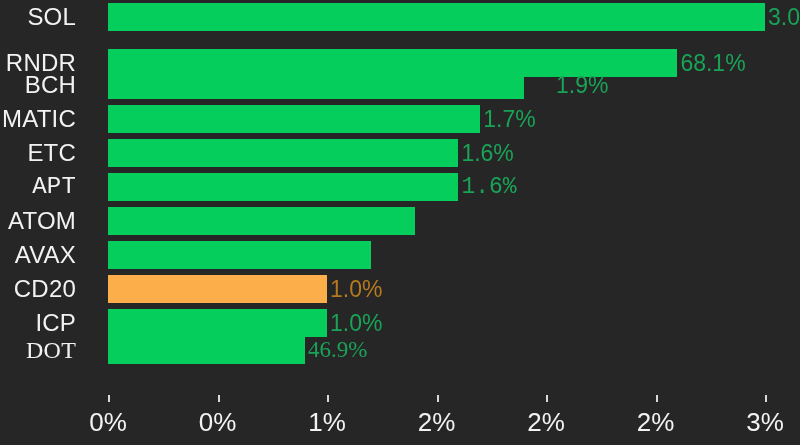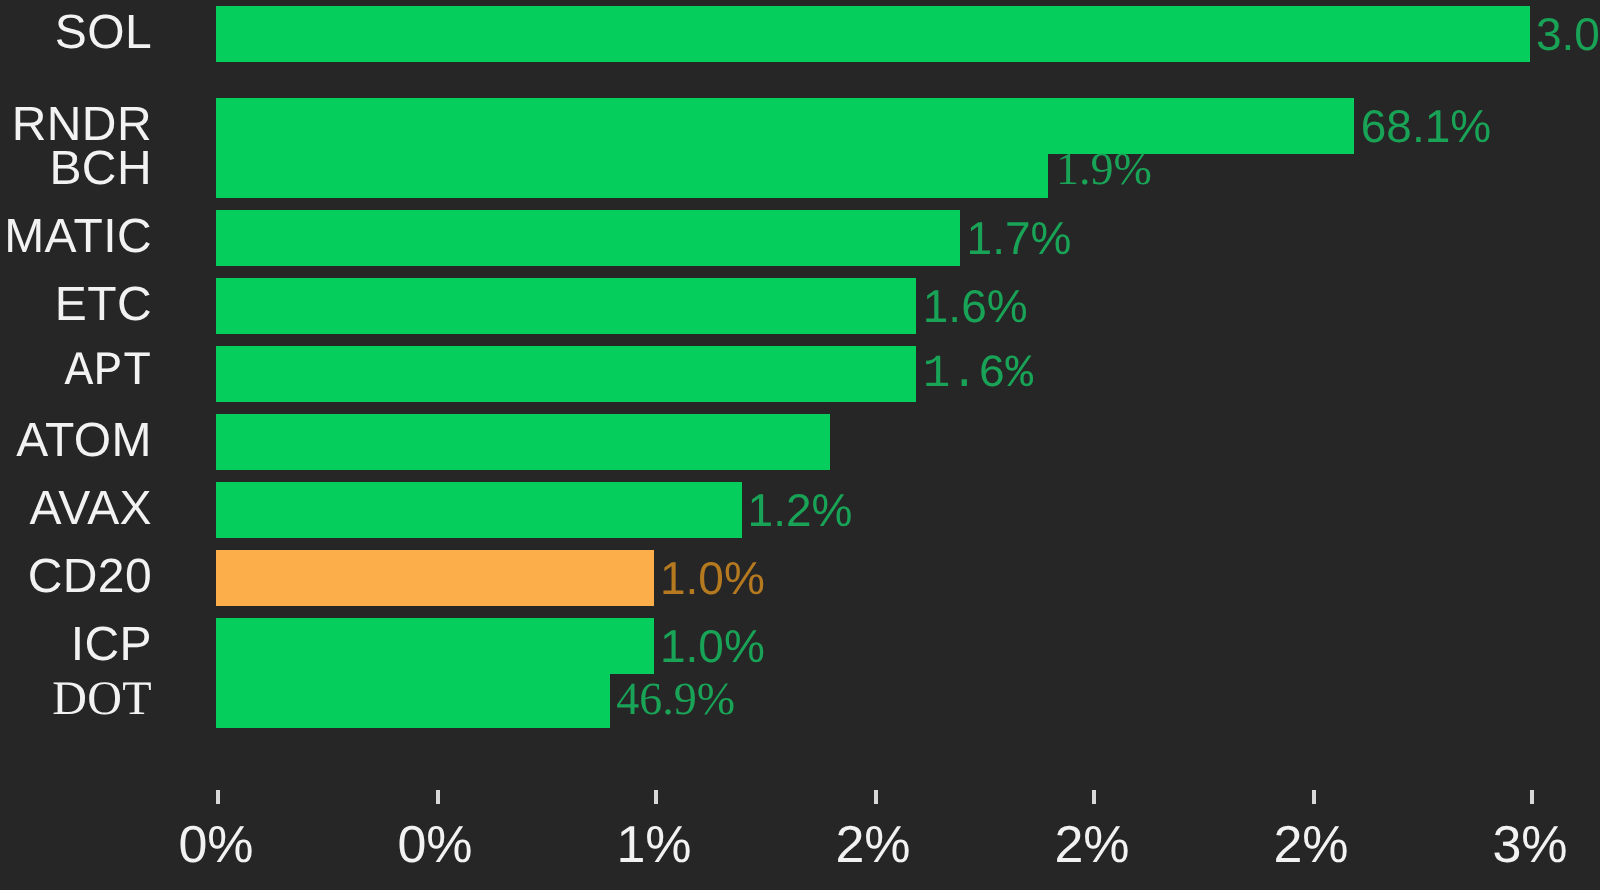--- a/index.html
+++ b/index.html
@@ -114,21 +114,21 @@
         <div class="bar-value" style="left: 765px; height: 28px; line-height: 28px;">3.0%</div>
       </div>
       <div class="bar-row" style="top: 34px; margin-top: 12px;">
         <div class="cat-label">RNDR</div>
         <div class="bar" style="width: 569.4px; background: rgb(6, 206, 93); height: 28px;"></div>
         <div class="bar-value" style="left: 677.4px; height: 28px; line-height: 28px;">68.1%</div>
       </div>
       <div class="bar-row" style="top: 68px;">
         <div class="cat-label">BCH</div>
         <div class="bar" style="width: 416.1px; background: rgb(6, 206, 93); height: 28px;"></div>
-        <div class="bar-value" style="left: 525px; height: 28px; line-height: 28px; font-family: Liberation Serif, serif;">1.9%</div>
+        <div class="bar-value" style="left: 553px; height: 28px; line-height: 28px;">1.9%</div>
       </div>
       <div class="bar-row" style="top: 102px;">
         <div class="cat-label">MATIC</div>
         <div class="bar" style="width: 372.3px; background: rgb(6, 206, 93); height: 28px;"></div>
         <div class="bar-value" style="left: 480.3px; height: 28px; line-height: 28px;">1.7%</div>
       </div>
       <div class="bar-row" style="top: 136px;">
         <div class="cat-label">ETC</div>
         <div class="bar" style="width: 350.4px; background: rgb(6, 206, 93); height: 28px;"></div>
         <div class="bar-value" style="left: 458.4px; height: 28px; line-height: 28px;">1.6%</div>
@@ -138,21 +138,20 @@
         <div class="bar" style="width: 350.4px; background: rgb(6, 206, 93); height: 28px;"></div>
         <div class="bar-value" style="left: 458.4px; height: 28px; line-height: 28px;">1.6%</div>
       </div>
       <div class="bar-row" style="top: 204px;">
         <div class="cat-label">ATOM</div>
         <div class="bar" style="width: 306.6px; background: rgb(6, 206, 93); height: 28px;"></div>
       </div>
       <div class="bar-row" style="top: 238px;">
         <div class="cat-label">AVAX</div>
         <div class="bar" style="width: 262.8px; background: rgb(6, 206, 93); height: 28px;"></div>
-        <div class="bar-value" style="left: 370.8px; height: 28px; line-height: 28px;">1.2%</div>
       </div>
       <div class="bar-row" style="top: 272px;">
         <div class="cat-label">CD20</div>
         <div class="bar highlight" style="width: 219px; background: rgb(251, 174, 74); height: 28px;"></div>
         <div class="bar-value highlight" style="left: 327px; height: 28px; line-height: 28px;">1.0%</div>
       </div>
       <div class="bar-row" style="top: 306px;">
         <div class="cat-label">ICP</div>
         <div class="bar" style="width: 219px; background: rgb(6, 206, 93); height: 28px;"></div>
         <div class="bar-value" style="left: 327px; height: 28px; line-height: 28px;">1.0%</div>

